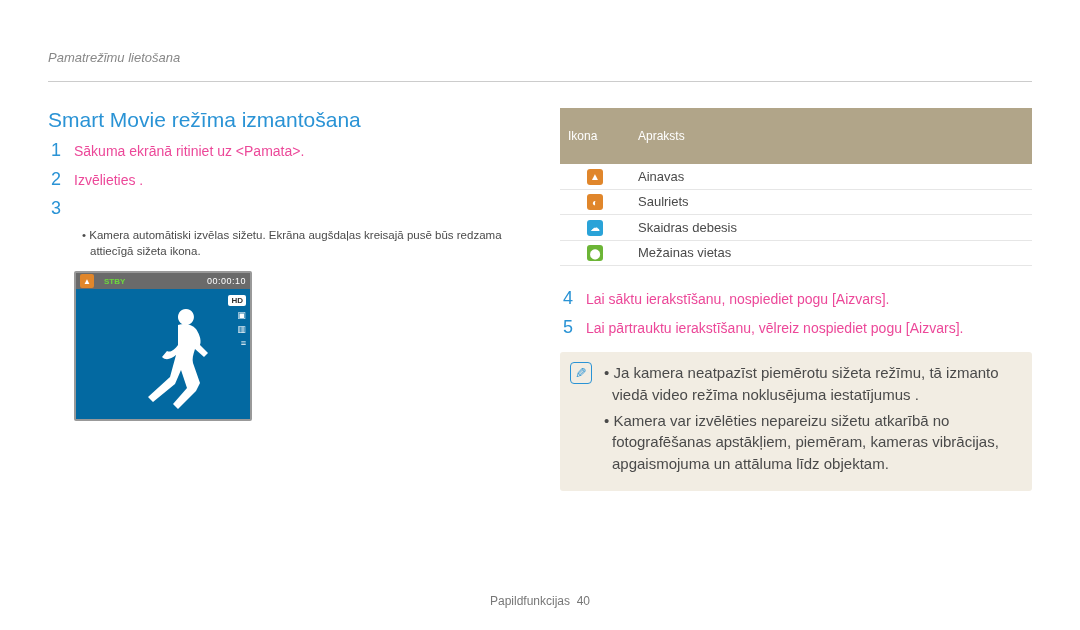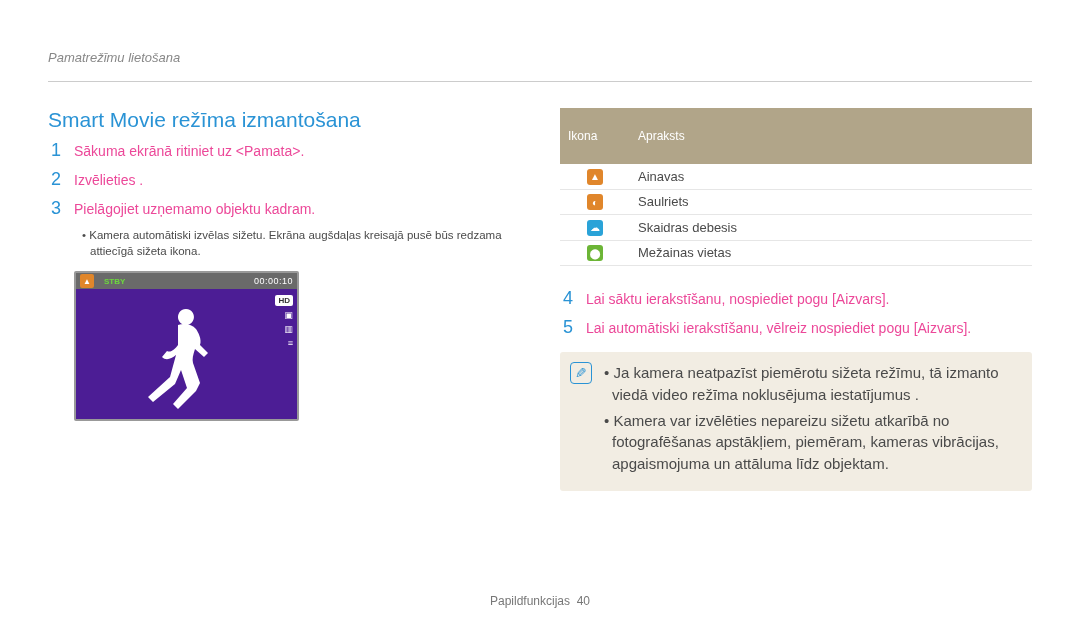--- a/index.html
+++ b/index.html
@@ -53,22 +53,22 @@
     margin-left: 34px;
     margin-top: 4px;
     line-height: 1.4;
     text-indent: -8px;
     padding-left: 8px;
   }
 
   
   .preview-wrap { margin-top: 12px; margin-left: 26px; }
   .preview {
-    width: 225px; height: 150px;
-    border: 2px solid #999; background: #4c1d95; position: relative; border-radius: 2px;
+    width: 178px; height: 150px;
+    border: 2px solid #999; background: #0369a1; position: relative; border-radius: 2px;
   }
   .preview-bar {
     position: absolute; top: 0; left: 0; right: 0; height: 16px;
     background: #6a6a6a; display:flex; align-items:center; justify-content: space-between;
     padding: 0 4px; font-size: 9px; color: #fff;
   }
   .preview-sceneicon {
     width: 14px; height: 14px; background: #e0862b; border-radius: 2px;
     display:inline-flex; align-items:center; justify-content:center;
   }
@@ -144,21 +144,20 @@
       <div class="step">
         <div class="step-num">1</div>
         <div class="step-text">Sākuma ekrānā ritiniet uz &lt;Pamata&gt;.</div>
       </div>
       <div class="step">
         <div class="step-num">2</div>
         <div class="step-text">Izvēlieties       .</div>
       </div>
       <div class="step">
         <div class="step-num">3</div>
-        <div class="step-text">Pielāgojiet uzņemamo objektu kadram.</div>
       </div>
       <div class="step-bullet">• <span>Kamera automātiski izvēlas sižetu. Ekrāna augšdaļas kreisajā pusē būs redzama attiecīgā sižeta ikona.</span></div>
 
       <div class="preview-wrap">
         <div class="preview">
           <div class="preview-bar">
             <span style="display:flex;align-items:center;gap:4px">
               <span class="preview-sceneicon"></span>
               <span class="preview-stby">STBY</span>
             </span>
@@ -206,21 +205,21 @@
           </tr>
         </tbody>
       </table>
 
       <div class="step">
         <div class="step-num">4</div>
         <div class="step-text">Lai sāktu ierakstīšanu, nospiediet pogu [Aizvars].</div>
       </div>
       <div class="step">
         <div class="step-num">5</div>
-        <div class="step-text">Lai automātiski ierakstīšanu, vēlreiz nospiediet pogu [Aizvars].</div>
+        <div class="step-text">Lai pārtrauktu ierakstīšanu, vēlreiz nospiediet pogu [Aizvars].</div>
       </div>
 
       <div class="note">
         <span class="note-icon"></span>
         <ul>
           <li>Ja kamera neatpazīst piemērotu sižeta režīmu, tā izmanto viedā video režīma noklusējuma iestatījumus .</li>
           <li>Kamera var izvēlēties nepareizu sižetu atkarībā no fotografēšanas apstākļiem, piemēram, kameras vibrācijas, apgaismojuma un attāluma līdz objektam.</li>
         </ul>
       </div>
     </div>

